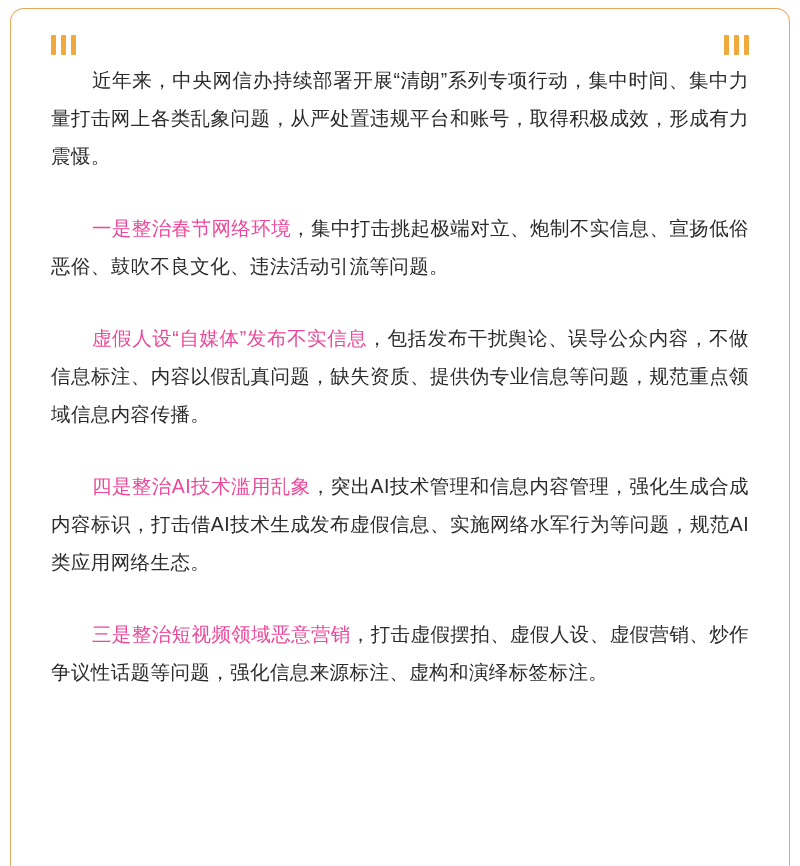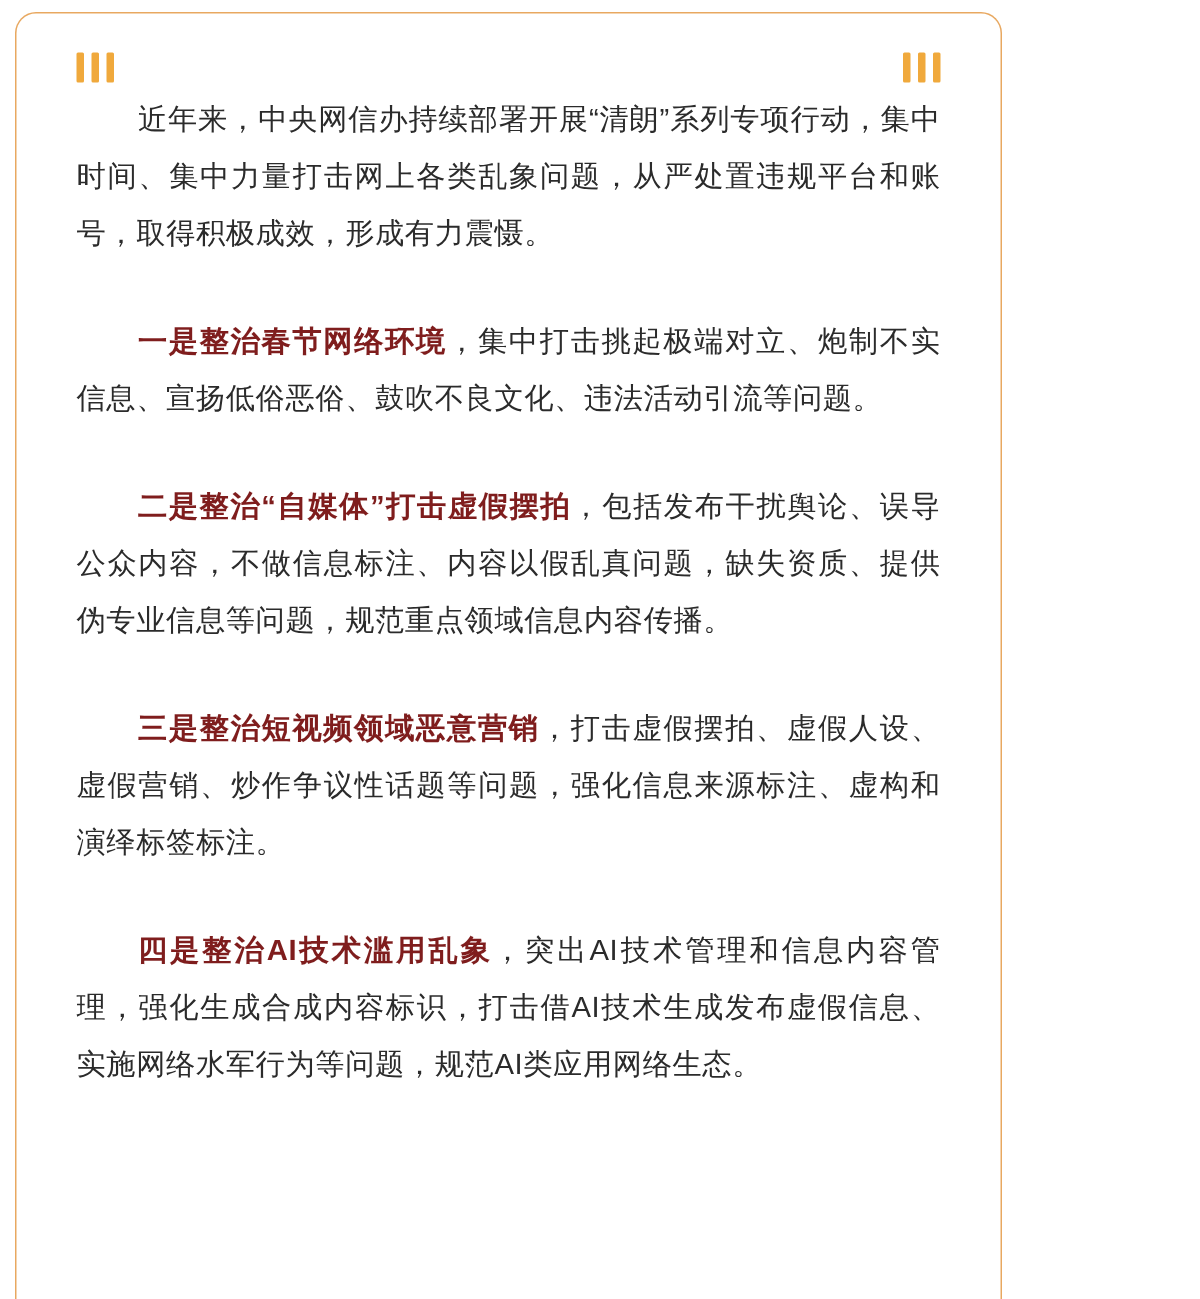--- a/index.html
+++ b/index.html
@@ -8,21 +8,21 @@
   }
   body {
     width: 800px;
     min-height: 866px;
     background: #ffffff;
     font-family: "Liberation Sans", sans-serif;
   }
   .card {
     position: relative;
     margin: 8px 10px 12px 10px;
-    width: 658px;
+    width: 780px;
     min-height: 858px;
     box-sizing: border-box;
     border: 1px solid #e8a860;
     border-bottom: none;
     border-radius: 14px 14px 0 0;
     background: #ffffff;
     padding: 26px 30px 24px 30px;
   }
   .corner-marks {
     position: relative;
@@ -53,22 +53,22 @@
     line-height: 1.95;
     color: #2b2b2b;
     text-align: justify;
     text-indent: 2.1em;
     letter-spacing: 0.4px;
   }
   p.para:last-child {
     margin-bottom: 0;
   }
   .hl-strong {
-    color: #7f1d1d;
-    font-weight: bold;
+    color: #ec4899;
+    font-weight: normal;
   }
 </style>
 </head>
 <body>
 
 <div class="card">
 
   <div class="corner-marks">
     <div class="marks left">
       <span></span>
@@ -87,25 +87,25 @@
     <p class="para">
       <span>近年来，中央网信办持续部署开展“清朗”系列专项行动，集中时间、集中力量打击网上各类乱象问题，从严处置违规平台和账号，取得积极成效，形成有力震慑。</span>
     </p>
 
 
     <p class="para">
       <span class="hl-strong">一是整治春节网络环境</span><span>，集中打击挑起极端对立、炮制不实信息、宣扬低俗恶俗、鼓吹不良文化、违法活动引流等问题。</span>
     </p>
 
     <p class="para">
-      <span class="hl-strong">二是整治“自媒体”打击虚假摆拍</span><span>，包括发布干扰舆论、误导公众内容，不做信息标注、内容以假乱真问题，缺失资质、提供伪专业信息等问题，规范重点领域信息内容传播。</span>
+      <span class="hl-strong">虚假人设“自媒体”发布不实信息</span><span>，包括发布干扰舆论、误导公众内容，不做信息标注、内容以假乱真问题，缺失资质、提供伪专业信息等问题，规范重点领域信息内容传播。</span>
+    </p>
+
+    <p class="para">
+      <span class="hl-strong">四是整治AI技术滥用乱象</span><span>，突出AI技术管理和信息内容管理，强化生成合成内容标识，打击借AI技术生成发布虚假信息、实施网络水军行为等问题，规范AI类应用网络生态。</span>
     </p>
 
     <p class="para">
       <span class="hl-strong">三是整治短视频领域恶意营销</span><span>，打击虚假摆拍、虚假人设、虚假营销、炒作争议性话题等问题，强化信息来源标注、虚构和演绎标签标注。</span>
     </p>
 
-    <p class="para">
-      <span class="hl-strong">四是整治AI技术滥用乱象</span><span>，突出AI技术管理和信息内容管理，强化生成合成内容标识，打击借AI技术生成发布虚假信息、实施网络水军行为等问题，规范AI类应用网络生态。</span>
-    </p>
-
   </div>
 </div>
 
 </body></html>

